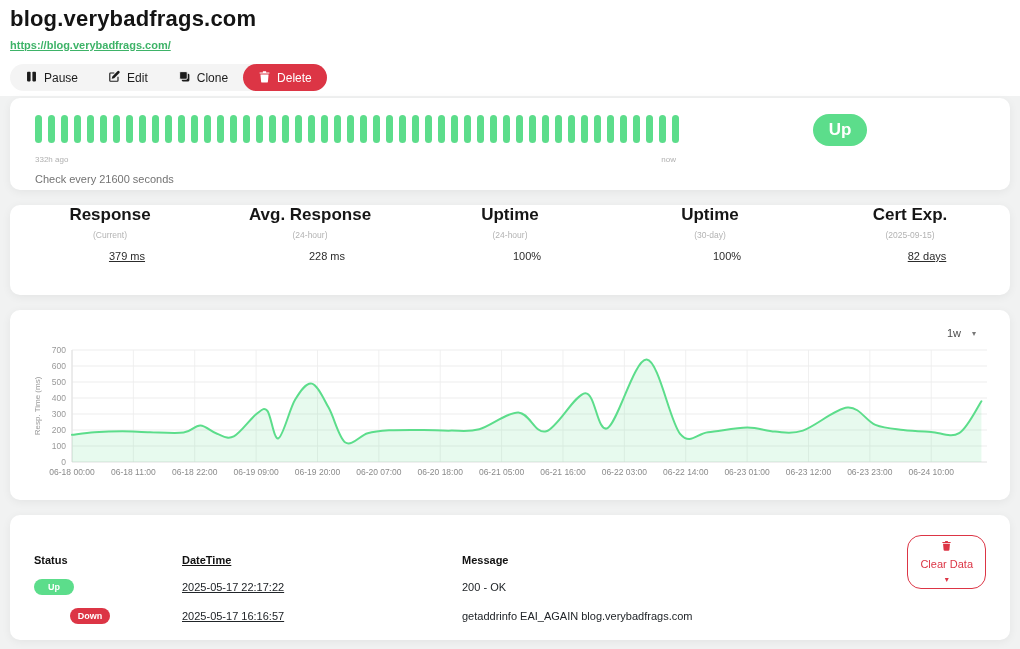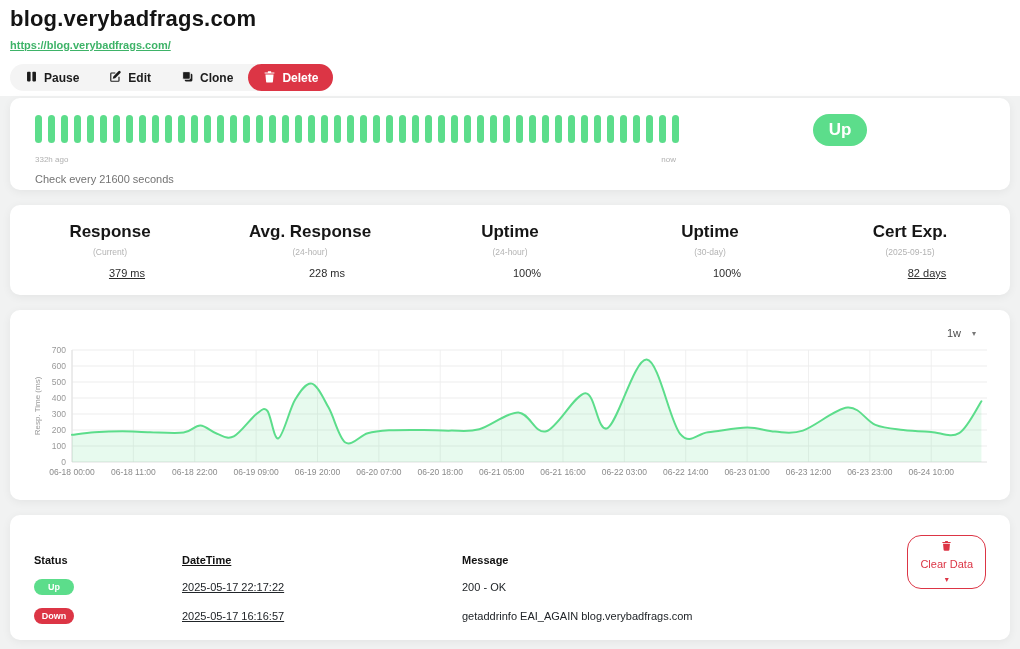--- a/index.html
+++ b/index.html
@@ -5,40 +5,40 @@
   :root { --green:#5cdd8b; --red:#dc3545; --link:#3eb368; }
   * { box-sizing:border-box; }
   body {
     width:1020px; height:649px; margin:0; position:relative; overflow:hidden;
     background:#f1f2f2; font-family:"Liberation Sans", sans-serif; color:#212529;
   }
   .header { position:absolute; top:0; left:0; width:1020px; height:96px; background:#fff; padding:6px 10px 0 10px; }
   .page-title { margin:0; font-size:22px; font-weight:bold; color:#141414; letter-spacing:.2px; }
   .url-link { display:inline-block; margin-top:7px; font-size:11px; font-weight:bold; color:var(--link); text-decoration:underline; cursor:pointer; }
   .btn-group { display:inline-flex; align-items:stretch; background:#f4f4f4; border-radius:14px; margin-top:11px; height:27px; }
-  .btn { display:flex; align-items:center; gap:6px; padding:0 15px; font-size:12px; color:#1c1c1c; background:transparent; border:none; cursor:pointer; font-family:inherit;font-weight:bold; }
+  .btn { display:flex; align-items:center; gap:6px; padding:0 15px; font-size:12px; color:#1c1c1c; background:transparent; border:none; cursor:pointer; font-family:inherit; }
   .btn svg { width:13px; height:13px; fill:#1c1c1c; }
   .btn.danger { background:var(--red); color:#fff; border-radius:14px; }
   .btn.danger svg { fill:#fff; }
 
   .card { position:absolute; left:10px; width:1000px; background:#fff; border-radius:10px; box-shadow:0 2px 10px rgba(0,0,0,.06); }
 
   
   .card-hb { top:98px; height:92px; padding:15px 20px 0 25px; }
   .hb-row { display:flex; }
   .hb-left { width:655px; }
   .hb-bars { display:flex; gap:6px; height:28px; margin-top:2px; }
   .hb-bar { width:7px; height:28px; border-radius:4px; background:var(--green); cursor:pointer; }
   .hb-times { display:flex; justify-content:space-between; width:641px; font-size:8px; color:#b0b0b0; margin-top:12px; }
   .hb-interval { font-size:11px; color:#737373; margin-top:9px; }
   .hb-right { flex:1; display:flex; justify-content:center; padding-top:1px; }
   .badge-up { background:var(--green); color:#fff; font-weight:bold; font-size:17px; border-radius:50px; padding:6px 16px; height:fit-content; }
 
   
-  .card-stats { top:205px; height:90px; display:flex; padding-top:17px; }
+  .card-stats { top:205px; height:90px; display:flex; }
   .stat { flex:1; text-align:center; }
   .stat-title { font-size:17px; font-weight:bold; color:#161616; }
   .stat-sub { font-size:8.5px; color:#b3b3b3; margin-top:5px; }
   .stat-value { font-size:11px; color:#2c2c2c; margin-top:10px;margin-left:34px; }
   .stat-value.u { text-decoration:underline; cursor:default; }
 
   
   .card-chart { top:310px; height:190px; }
   .range-select { position:absolute; top:17px; right:34px; font-size:11px; color:#4a4a4a; cursor:pointer; display:flex; gap:11px; align-items:center; }
   .range-select .caret { font-size:8px; color:#777; }
@@ -46,21 +46,21 @@
 
   
   .card-events { top:515px; height:125px; padding:12px 24px; }
   .clear-btn { position:absolute; top:20px; right:24px; border:1px solid var(--red); color:var(--red); border-radius:14px; background:#fff; font-size:11px; padding:4px 12px; display:flex; align-items:center; gap:5px; cursor:pointer; font-family:inherit;flex-direction:column; }
   .clear-btn svg { width:11px; height:11px; fill:var(--red); }
   .clear-btn .caret { font-size:8px; }
   .events-head { display:flex; margin-top:27px; font-size:11px; font-weight:bold; color:#111; }
   .col-status { width:148px; } .col-dt { width:280px;text-decoration:underline; } .col-msg { flex:1; }
   .event-row { display:flex; align-items:center; margin-top:13px; font-size:11px; color:#212529; }
   .pill { display:inline-block; width:40px; text-align:center; font-size:9px; font-weight:bold; color:#fff; border-radius:50px; padding:3px 0; cursor:pointer; }
-  .pill-up { background:var(--green); } .pill-down { background:var(--red); }
+  .pill-up { background:var(--green); } .pill-down { background:var(--red);margin-left:36px; }
 </style>
 </head>
 <body>
 
 <div class="header">
   <h1 class="page-title">blog.verybadfrags.com</h1>
   <a class="url-link">https://blog.verybadfrags.com/</a>
   <div>
     <div class="btn-group">
       <button class="btn">

